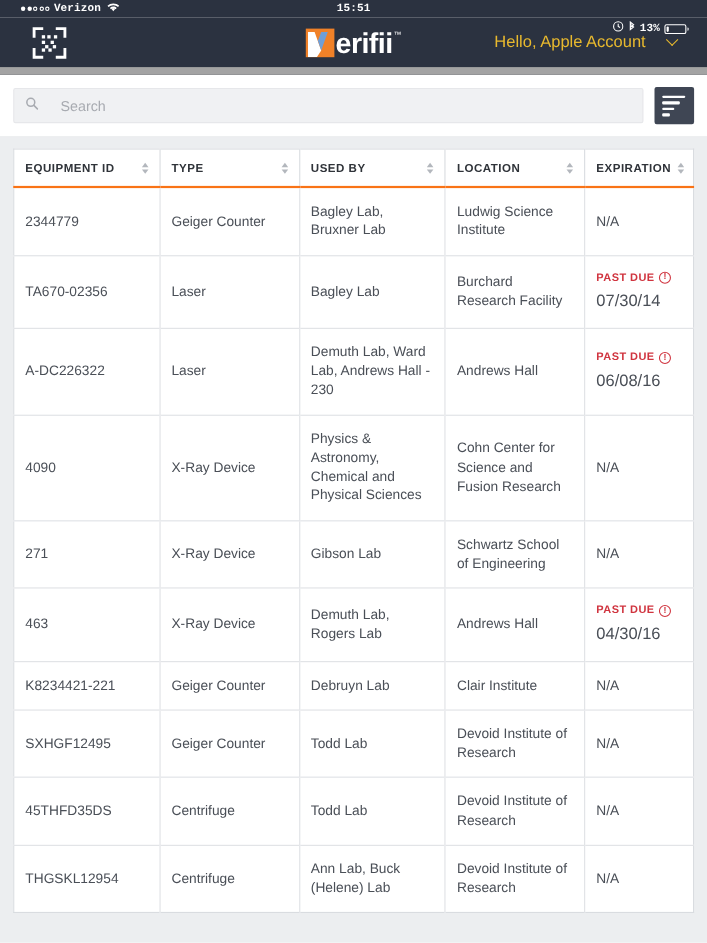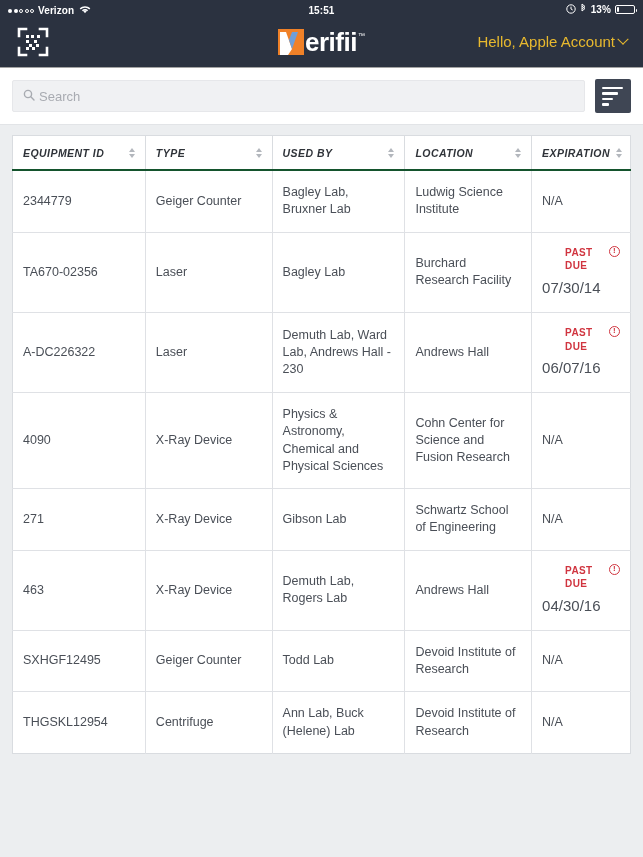--- a/index.html
+++ b/index.html
@@ -15,26 +15,27 @@
     background: #eceef0;
     -webkit-font-smoothing: antialiased;
   }
 
   
   .status-bar {
     height: 16px;
     background: #2b3240;
     color: #ffffff;
     display: flex;
-    align-items: flex-end;
-    padding: 0 8px;
+    align-items: center;
+    padding: 0 19px;
     font-size: 10px;
     font-weight: bold;
     letter-spacing: 0.1px;
     position: relative;
+    font-family: Liberation Mono, monospace;
   }
   .sb-left { display: flex; align-items: center; gap: 3px; }
   .dots { display: flex; align-items: center; gap: 1.5px; }
   .dot { width: 4px; height: 4px; border-radius: 50%; }
   .dot.on { background: #fff; }
   .dot.off { background: transparent; border: 0.8px solid #fff; width: 4px; height: 4px; }
   .carrier { font-size: 10px; font-weight: bold; margin-left: 1px; }
   .wifi-icon { margin-left: 2px; display: inline-block; }
   .sb-center {
     position: absolute;
@@ -76,23 +77,23 @@
     background: #ffffff;
     border-radius: 1px;
   }
 
   
   .app-header {
     height: 52px;
     background: #2b3240;
     display: flex;
     align-items: center;
-    padding: 0 16px;
+    padding: 0 28px;
     position: relative;
-    border-bottom: 1px solid #a3a3a3;
+    border-bottom: 7px solid #a3a3a3;
   }
   .scan-btn {
     width: 34px; height: 34px;
     position: relative;
     cursor: pointer;
     flex: 0 0 auto;
   }
   .brand {
     position: absolute;
     left: 0; right: 0;
@@ -124,21 +125,21 @@
     margin-left: 1px;
     align-self: flex-start;
     margin-top: 2px;
   }
   .account {
     margin-left: auto;
     color: #e8b92e;
     font-size: 15px;
     display: flex;
     align-items: center;
-    gap: 4px;
+    gap: 20px;
     cursor: pointer;
     z-index: 2;
   }
   .chev {
     display: inline-block;
     width: 8px; height: 8px;
     border-right: 1.6px solid #e8b92e;
     border-bottom: 1.6px solid #e8b92e;
     transform: rotate(45deg) translate(-2px,-2px);
   }
@@ -154,21 +155,21 @@
   }
   .search-box {
     flex: 1 1 auto;
     height: 32px;
     background: #f0f1f3;
     border: 1px solid #e6e7ea;
     border-radius: 2px;
     display: flex;
     align-items: center;
     padding: 0 10px;
-    gap: 4px;
+    gap: 20px;
   }
   .search-placeholder {
     color: #a8abb1;
     font-size: 13px;
   }
   .filter-btn {
     width: 36px; height: 34px;
     background: #3f4654;
     border-radius: 2px;
     display: flex;
@@ -190,32 +191,31 @@
   }
   table.equip {
     width: 100%;
     border-collapse: collapse;
     background: #ffffff;
     border: 1px solid #d9dce0;
     table-layout: fixed;
   }
   table.equip thead th {
     background: #ffffff;
-    border-bottom: 2px solid #14532d;
+    border-bottom: 2px solid #f97316;
     border-right: 1px solid #d9dce0;
     padding: 11px 10px 10px 10px;
     text-align: right;
     font-size: 10.5px;
     font-weight: bold;
     color: #2f3339;
     letter-spacing: 0.45px;
     text-transform: uppercase;
     vertical-align: middle;
     white-space: nowrap;
-    font-style: italic;
   }
   table.equip thead th:last-child { border-right: none; }
   .th-inner {
     display: flex;
     align-items: center;
     justify-content: space-between;
     gap: 6px;
   }
   .sort-ic {
     display: inline-flex;
@@ -244,23 +244,23 @@
   }
   table.equip tbody td:last-child { border-right: none; }
   table.equip tbody tr:first-child td { border-top: none; }
 
   .past-due {
     color: #d0343f;
     font-size: 10px;
     font-weight: bold;
     letter-spacing: 0.4px;
     display: flex;
+    align-items: center;
     gap: 4px;
     margin-bottom: 5px;
-    margin-left: 23px;
   }
   .warn-ic {
     width: 11px; height: 11px;
     border: 1.2px solid #d0343f;
     border-radius: 50%;
     display: inline-flex;
     align-items: center;
     justify-content: center;
     font-size: 8px;
     line-height: 1;
@@ -448,21 +448,21 @@
         <tr>
           <td>A-DC226322</td>
           <td>Laser</td>
           <td>Demuth Lab, Ward Lab, Andrews Hall - 230</td>
           <td>Andrews Hall</td>
           <td>
             <div class="past-due">
               <span>PAST DUE</span>
               <span class="warn-ic">!</span>
             </div>
-            <div class="exp-date">06/07/16</div>
+            <div class="exp-date">06/08/16</div>
           </td>
         </tr>
         <tr>
           <td>4090</td>
           <td>X-Ray Device</td>
           <td>Physics &amp; Astronomy, Chemical and Physical Sciences</td>
           <td>Cohn Center for Science and Fusion Research</td>
           <td>N/A</td>
         </tr>
         <tr>
@@ -479,27 +479,41 @@
           <td>Andrews Hall</td>
           <td>
             <div class="past-due">
               <span>PAST DUE</span>
               <span class="warn-ic">!</span>
             </div>
             <div class="exp-date">04/30/16</div>
           </td>
         </tr>
         <tr>
+          <td>K8234421-221</td>
+          <td>Geiger Counter</td>
+          <td>Debruyn Lab</td>
+          <td>Clair Institute</td>
+          <td>N/A</td>
+        </tr>
+        <tr>
           <td>SXHGF12495</td>
           <td>Geiger Counter</td>
           <td>Todd Lab</td>
           <td>Devoid Institute of Research</td>
           <td>N/A</td>
         </tr>
         <tr>
+          <td>45THFD35DS</td>
+          <td>Centrifuge</td>
+          <td>Todd Lab</td>
+          <td>Devoid Institute of Research</td>
+          <td>N/A</td>
+        </tr>
+        <tr>
           <td>THGSKL12954</td>
           <td>Centrifuge</td>
           <td>Ann Lab, Buck (Helene) Lab</td>
           <td>Devoid Institute of Research</td>
           <td>N/A</td>
         </tr>
       </tbody>
   </table>
 </div>
 

